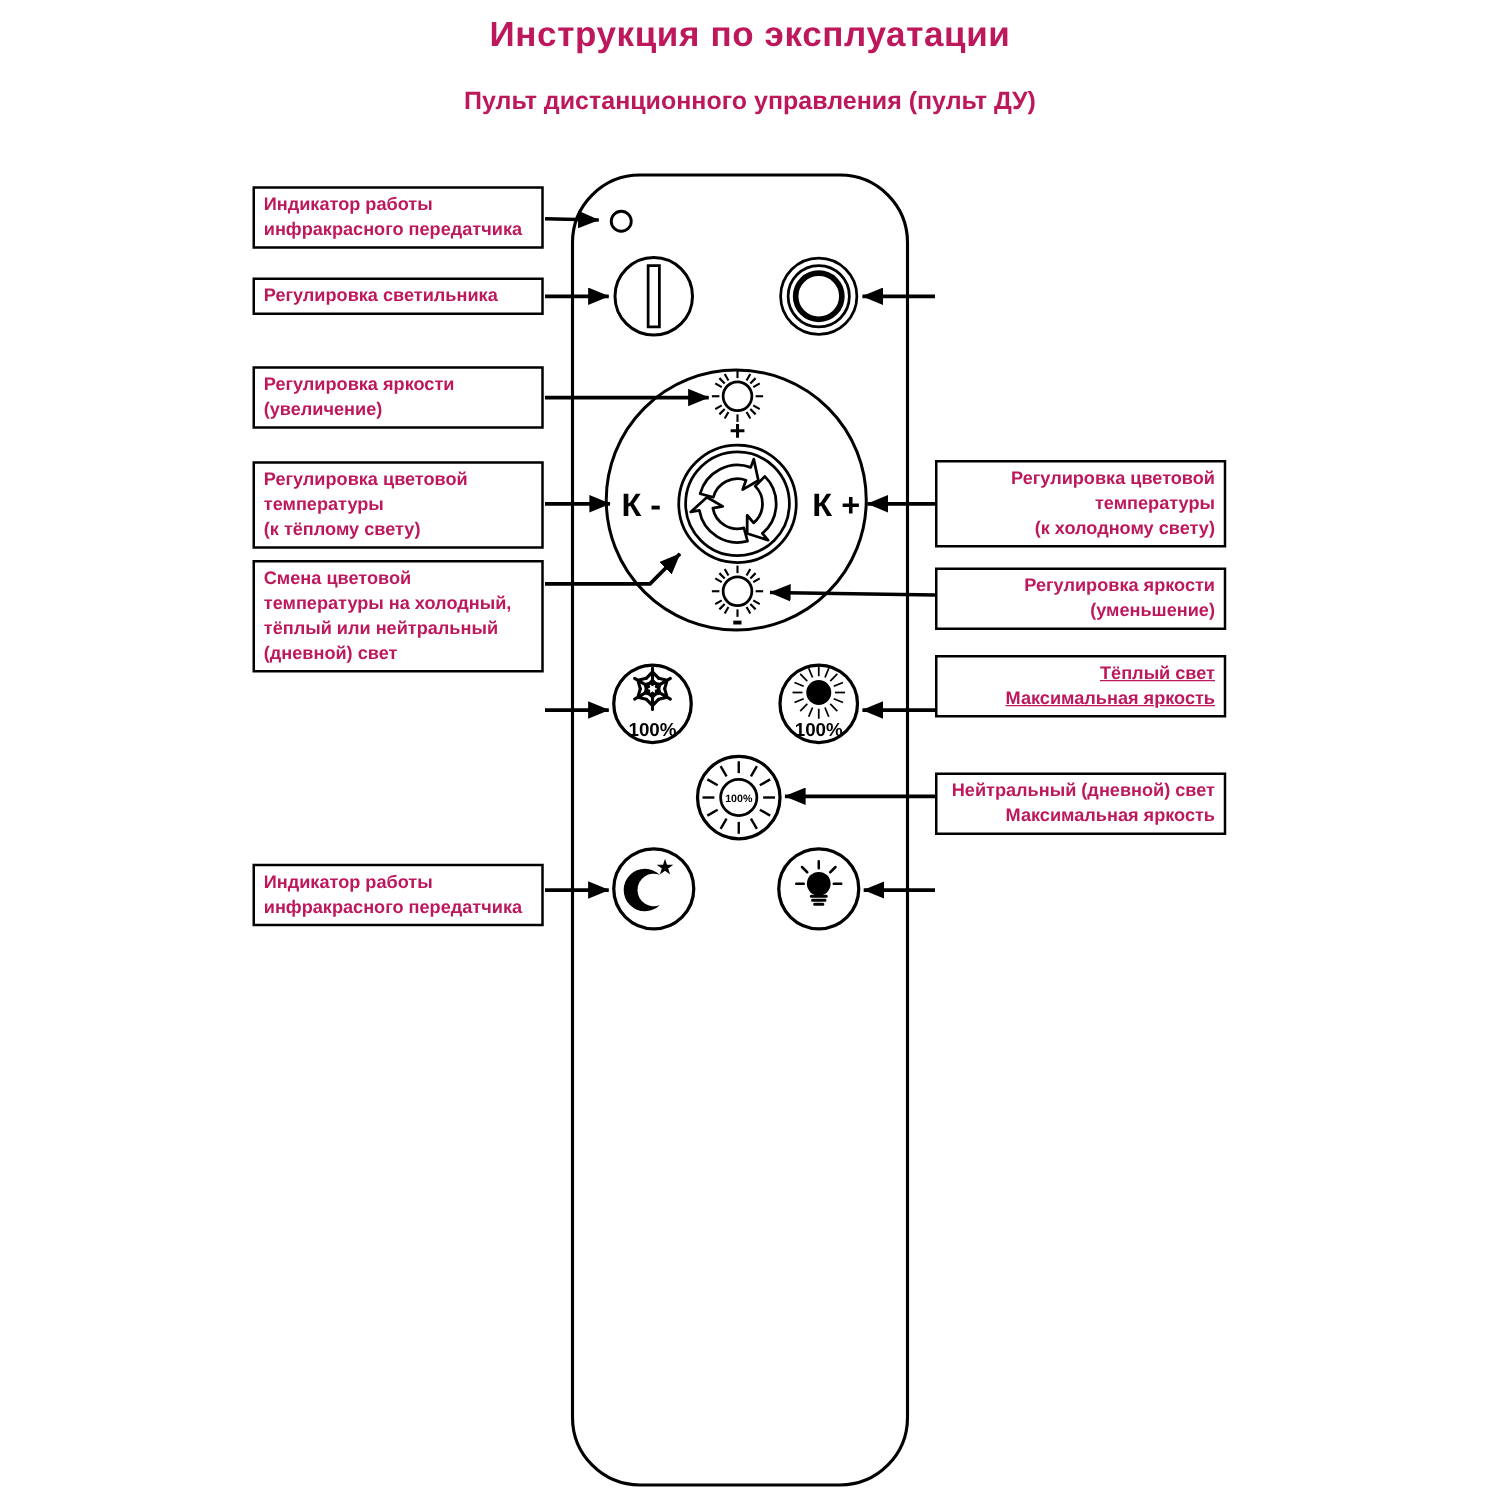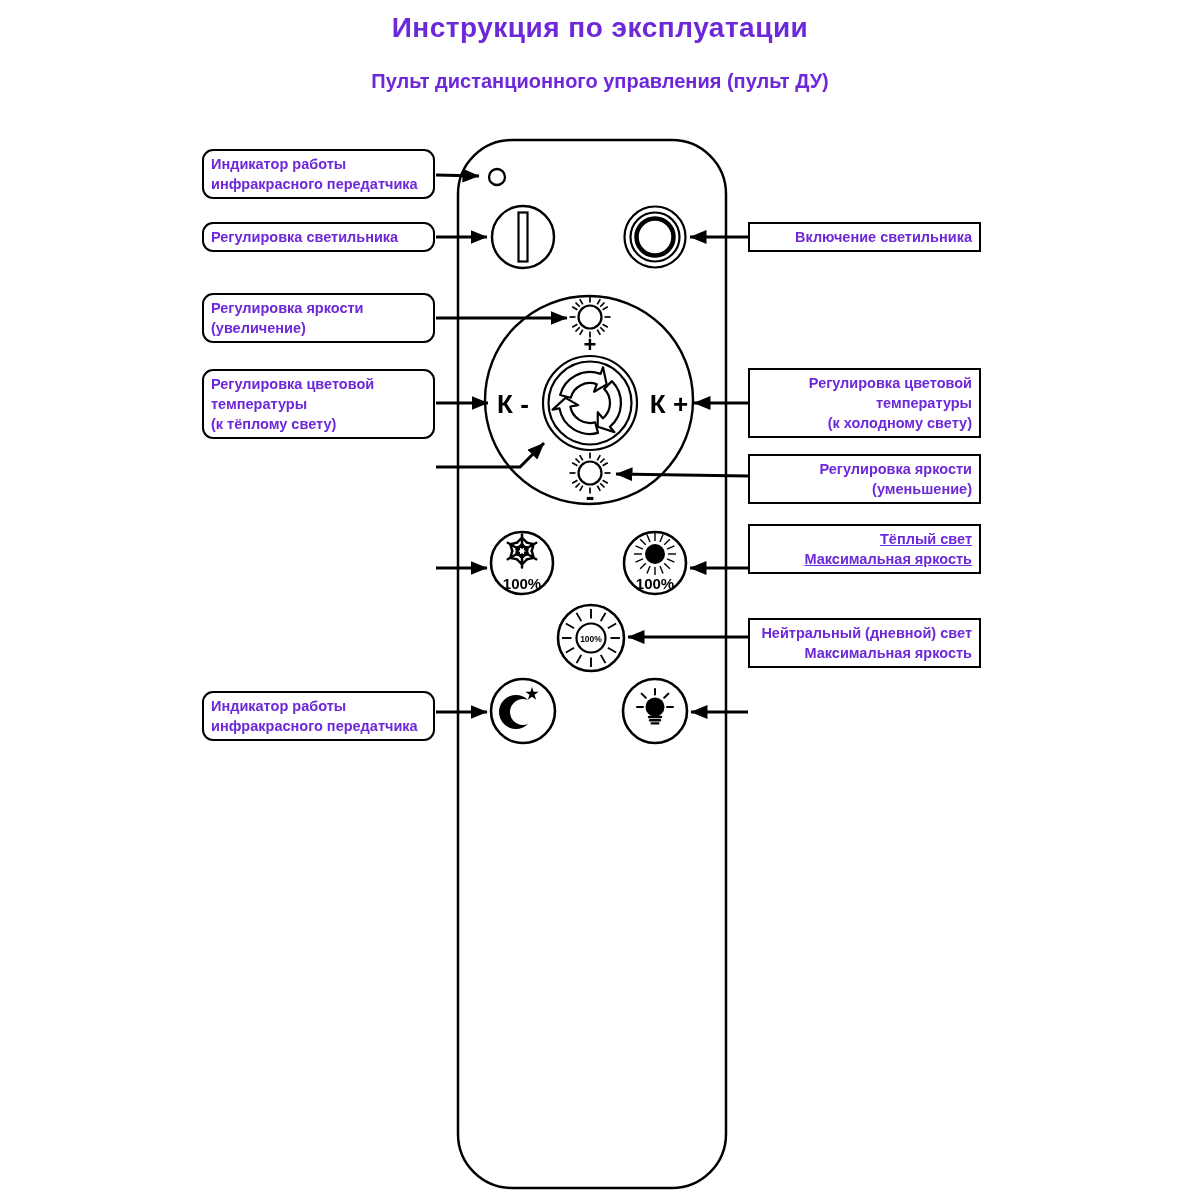--- a/index.html
+++ b/index.html
@@ -1,25 +1,25 @@
 <!DOCTYPE html>
 <html><head>
 <meta charset="utf-8">
 <style>
   html,body{margin:0;padding:0;background:#fff;}
   #canvas{position:relative;width:1000px;height:1200px;background:#fff;overflow:hidden;
-          font-family:"Liberation Sans",sans-serif;color:#6d28d9;}
+          font-family:"Liberation Sans",sans-serif;color:#be185d;}
   .title{position:absolute;top:12px;left:0;width:1200px;text-align:center;
          font-size:28px;font-weight:bold;letter-spacing:.5px;}
   .subtitle{position:absolute;top:70px;left:0;width:1200px;text-align:center;
          font-size:20px;font-weight:bold;}
   .callout{position:absolute;box-sizing:border-box;width:233px;border:2.5px solid #000;
          background:#fff;padding:3px 7px;font-weight:bold;font-size:14.5px;line-height:1.38;
          white-space:pre-line;}
-  .callout.left{left:202px;text-align:left;border-radius:11px;}
+  .callout.left{left:202px;text-align:left;}
   .callout.right{left:748px;text-align:right;}
   .cl1{top:149px;} .cl2{top:222px;} .cl3{top:293px;} .cl4{top:369px;}
   .cl5{top:448px;} .cl6{top:544px;} .cl7{top:691px;}
   .cr1{top:222px;} .cr2{top:368px;} .cr3{top:454px;} .cr4{top:524px;text-decoration:underline;}
   .cr5{top:618px;} .cr6{top:680px;}
   #diagram{position:absolute;left:0;top:0;}
   svg text{font-family:"Liberation Sans",sans-serif;font-weight:bold;fill:#000;}
   .stroke{fill:none;stroke:#000;}
   .wfill{fill:#fff;stroke:#000;}
 </style>
@@ -206,24 +206,27 @@
   </svg>
 
   <div class="callout left cl1">Индикатор работы
 инфракрасного передатчика</div>
   <div class="callout left cl2">Регулировка светильника</div>
   <div class="callout left cl3">Регулировка яркости
 (увеличение)</div>
   <div class="callout left cl4">Регулировка цветовой
 температуры
 (к тёплому свету)</div>
+  <div class="callout left cl5">Смена цветовой
+температуры на холодный,
+тёплый или нейтральный
+(дневной) свет</div>
   <div class="callout left cl7">Индикатор работы
 инфракрасного передатчика</div>
 
-  <div class="callout right cr1">Включение светильника</div>
   <div class="callout right cr2">Регулировка цветовой
 температуры
 (к холодному свету)</div>
   <div class="callout right cr3">Регулировка яркости
 (уменьшение)</div>
   <div class="callout right cr4">Тёплый свет
 Максимальная яркость</div>
   <div class="callout right cr5">Нейтральный (дневной) свет
 Максимальная яркость</div>
 

